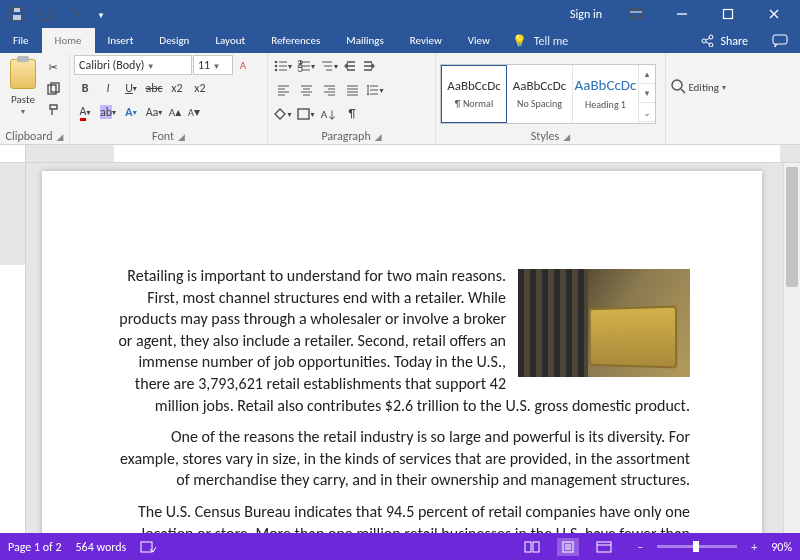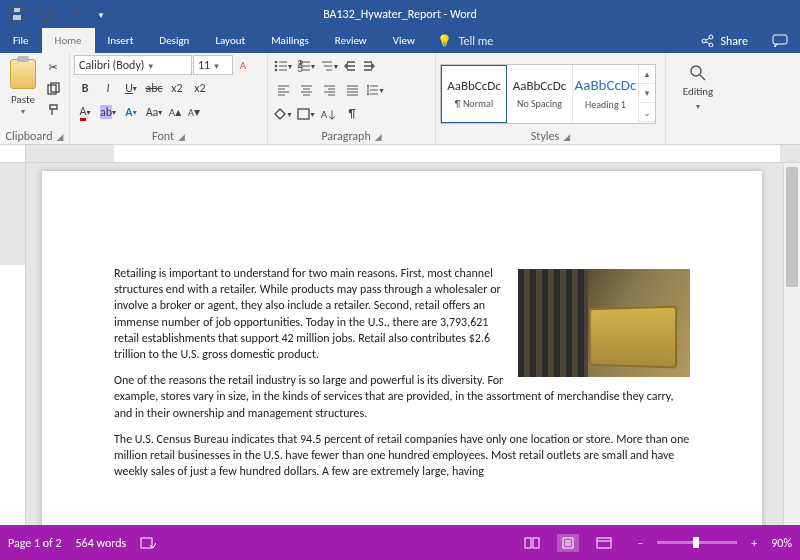--- a/index.html
+++ b/index.html
@@ -43,41 +43,41 @@
 
 .styles{display:flex;border:1px solid #c8c8c8;background:#fff}
 .style-item{width:66px;height:58px;border-right:1px solid #e5e5e5;display:flex;flex-direction:column;align-items:center;justify-content:center;gap:4px;cursor:pointer}
 .style-item.sel2{border:1px solid #2b579a}
 .style-item .prev{font-size:13px;color:#333}
 .style-item.h1 .prev{color:#2e74b5;font-size:15px}
 .style-item .nm{font-size:10px;color:#555}
 .styles .more{width:16px;display:flex;flex-direction:column}
 .styles .more div{flex:1;display:flex;align-items:center;justify-content:center;border-bottom:1px solid #e5e5e5;font-size:9px;color:#666;cursor:pointer}
 
-.editing{width:56px;height:64px;display:flex;flex-direction:column;align-items:center;justify-content:center;gap:3px;cursor:pointer}
+.editing{width:56px;height:64px;display:flex;flex-direction:row;align-items:center;justify-content:center;gap:3px;cursor:pointer}
 
 .ruler{height:18px;background:#fff;border-bottom:1px solid #d4d4d4;display:flex}
 .ruler .corner{width:26px;border-right:1px solid #d4d4d4}
 .ruler .track{flex:1;position:relative;background:#fff}
 .ruler .shade{position:absolute;top:0;bottom:0;background:#e6e6e6}
 
 .docarea{flex:1;background:#e6e6e6;overflow:hidden;position:relative;display:flex}
 .vruler{width:26px;background:#fff;border-right:1px solid #d4d4d4;position:relative}
 .vruler .shade{position:absolute;left:0;right:0;background:#e6e6e6}
 .scrollwrap{flex:1;overflow:hidden;position:relative}
 .page{position:absolute;left:16px;top:8px;width:720px;height:820px;background:#fff;box-shadow:0 0 6px rgba(0,0,0,.25);padding:94px 72px 72px;color:#222;font-family:Calibri,sans-serif}
 .page h1{color:#2e74b5;font-weight:400;font-size:24px;margin-bottom:3px;font-family:"Calibri Light",Calibri,sans-serif}
-.page p{font-size:12px;line-height:1.35;margin-bottom:10px;text-align:left;user-select:text}
+.page p{font-size:16px;line-height:1.35;margin-bottom:10px;text-align:right;user-select:text}
 .floatimg{float:right;width:172px;height:108px;margin:4px 0 4px 12px;background:linear-gradient(120deg,#3a3426 0%,#5b4e35 30%,#8a7a4f 55%,#b39b5c 100%);position:relative;overflow:hidden}
 .floatimg:after{content:"";position:absolute;right:14px;bottom:10px;width:90px;height:60px;background:linear-gradient(#d4b24a,#a8893a);border-radius:4px;box-shadow:inset 0 0 0 2px #8a6f2e;transform:perspective(200px) rotateY(-12deg)}
 .floatimg:before{content:"";position:absolute;left:0;top:0;bottom:0;width:70px;background:repeating-linear-gradient(90deg,#2b2b2b 0 6px,#4d4535 6px 12px)}
 .vscroll{position:absolute;right:0;top:0;bottom:0;width:17px;background:#f0f0f0;border-left:1px solid #d9d9d9}
 .vscroll .thumb{position:absolute;left:2px;right:2px;top:4px;height:120px;background:#c2c2c2;border-radius:2px}
 
-.status{height:35px;background:#a21caf;color:#fff;display:flex;align-items:center;padding:0 8px;gap:14px;font-size:11px}
+.status{height:27px;background:#6d28d9;color:#fff;display:flex;align-items:center;padding:0 8px;gap:14px;font-size:11px}
 .status .grow{flex:1}
 .status .vbtn{width:22px;height:18px;display:flex;align-items:center;justify-content:center;color:#e1e8f4;cursor:pointer}
 .status .vbtn.active{background:rgba(255,255,255,.25)}
 .status .zoom{display:flex;align-items:center;gap:6px}
 .status .ztrack{width:80px;height:3px;background:rgba(255,255,255,.4);position:relative}
 .status .ztrack .zthumb{position:absolute;top:-4px;left:36px;width:6px;height:11px;background:#fff}
 svg{display:block}
 .iconc{stroke:#505050;stroke-width:1.4;fill:none}
 </style>
 </head>
@@ -97,30 +97,54 @@
           <path d="M10 3a5 5 0 0 1 0 10H4M4 3l-3 3 3 3" class="iconc" stroke="#fff"></path>
         </svg>
       </div>
     <div class="qbtn">
         <svg width="14" height="14">
           <path d="M3 4a5 5 0 0 1 8 3v3M11 4l3 3-3 3" class="iconc" stroke="#fff" opacity=".6"></path>
         </svg>
       </div>
     <div class="qbtn" style="font-size:9px">▾</div>
   </div>
-  <div class="doctitle">BA132_Hywater_Report - Word</div>
   <div class="spacer"></div>
+  <div class="right">
+    <div class="sysbtn">Sign in</div>
+    <div class="winbtn">
+        <svg width="14" height="12">
+          <rect x="1" y="1" width="12" height="9" class="iconc" stroke="#fff"></rect>
+          <line x1="1" y1="4" x2="13" y2="4" stroke="#fff"></line>
+        </svg>
+      </div>
+    <div class="winbtn">
+        <svg width="12" height="12">
+          <line x1="1" y1="6" x2="11" y2="6" stroke="#fff" stroke-width="1.3"></line>
+        </svg>
+      </div>
+    <div class="winbtn">
+        <svg width="12" height="12">
+          <rect x="1.5" y="1.5" width="9" height="9" stroke="#fff" fill="none" stroke-width="1.2"></rect>
+        </svg>
+      </div>
+    <div class="winbtn close">
+        <svg width="12" height="12">
+          <path d="M2 2l8 8M10 2l-8 8" stroke="#fff" stroke-width="1.3"></path>
+        </svg>
+      </div>
+  </div>
 </div>
 
 <div class="tabs">
   <div class="tab file">File</div>
   <div class="tab active">Home</div>
   <div class="tab">Insert</div>
   <div class="tab">Design</div>
   <div class="tab">Layout</div>
+  <div class="tab">References</div>
   <div class="tab">Mailings</div>
   <div class="tab">Review</div>
   <div class="tab">View</div>
   <div class="tellme">
       <span>💡</span>
       <span>Tell me</span>
     </div>
   <div class="grow"></div>
   <div class="tabshare">
       <span>

